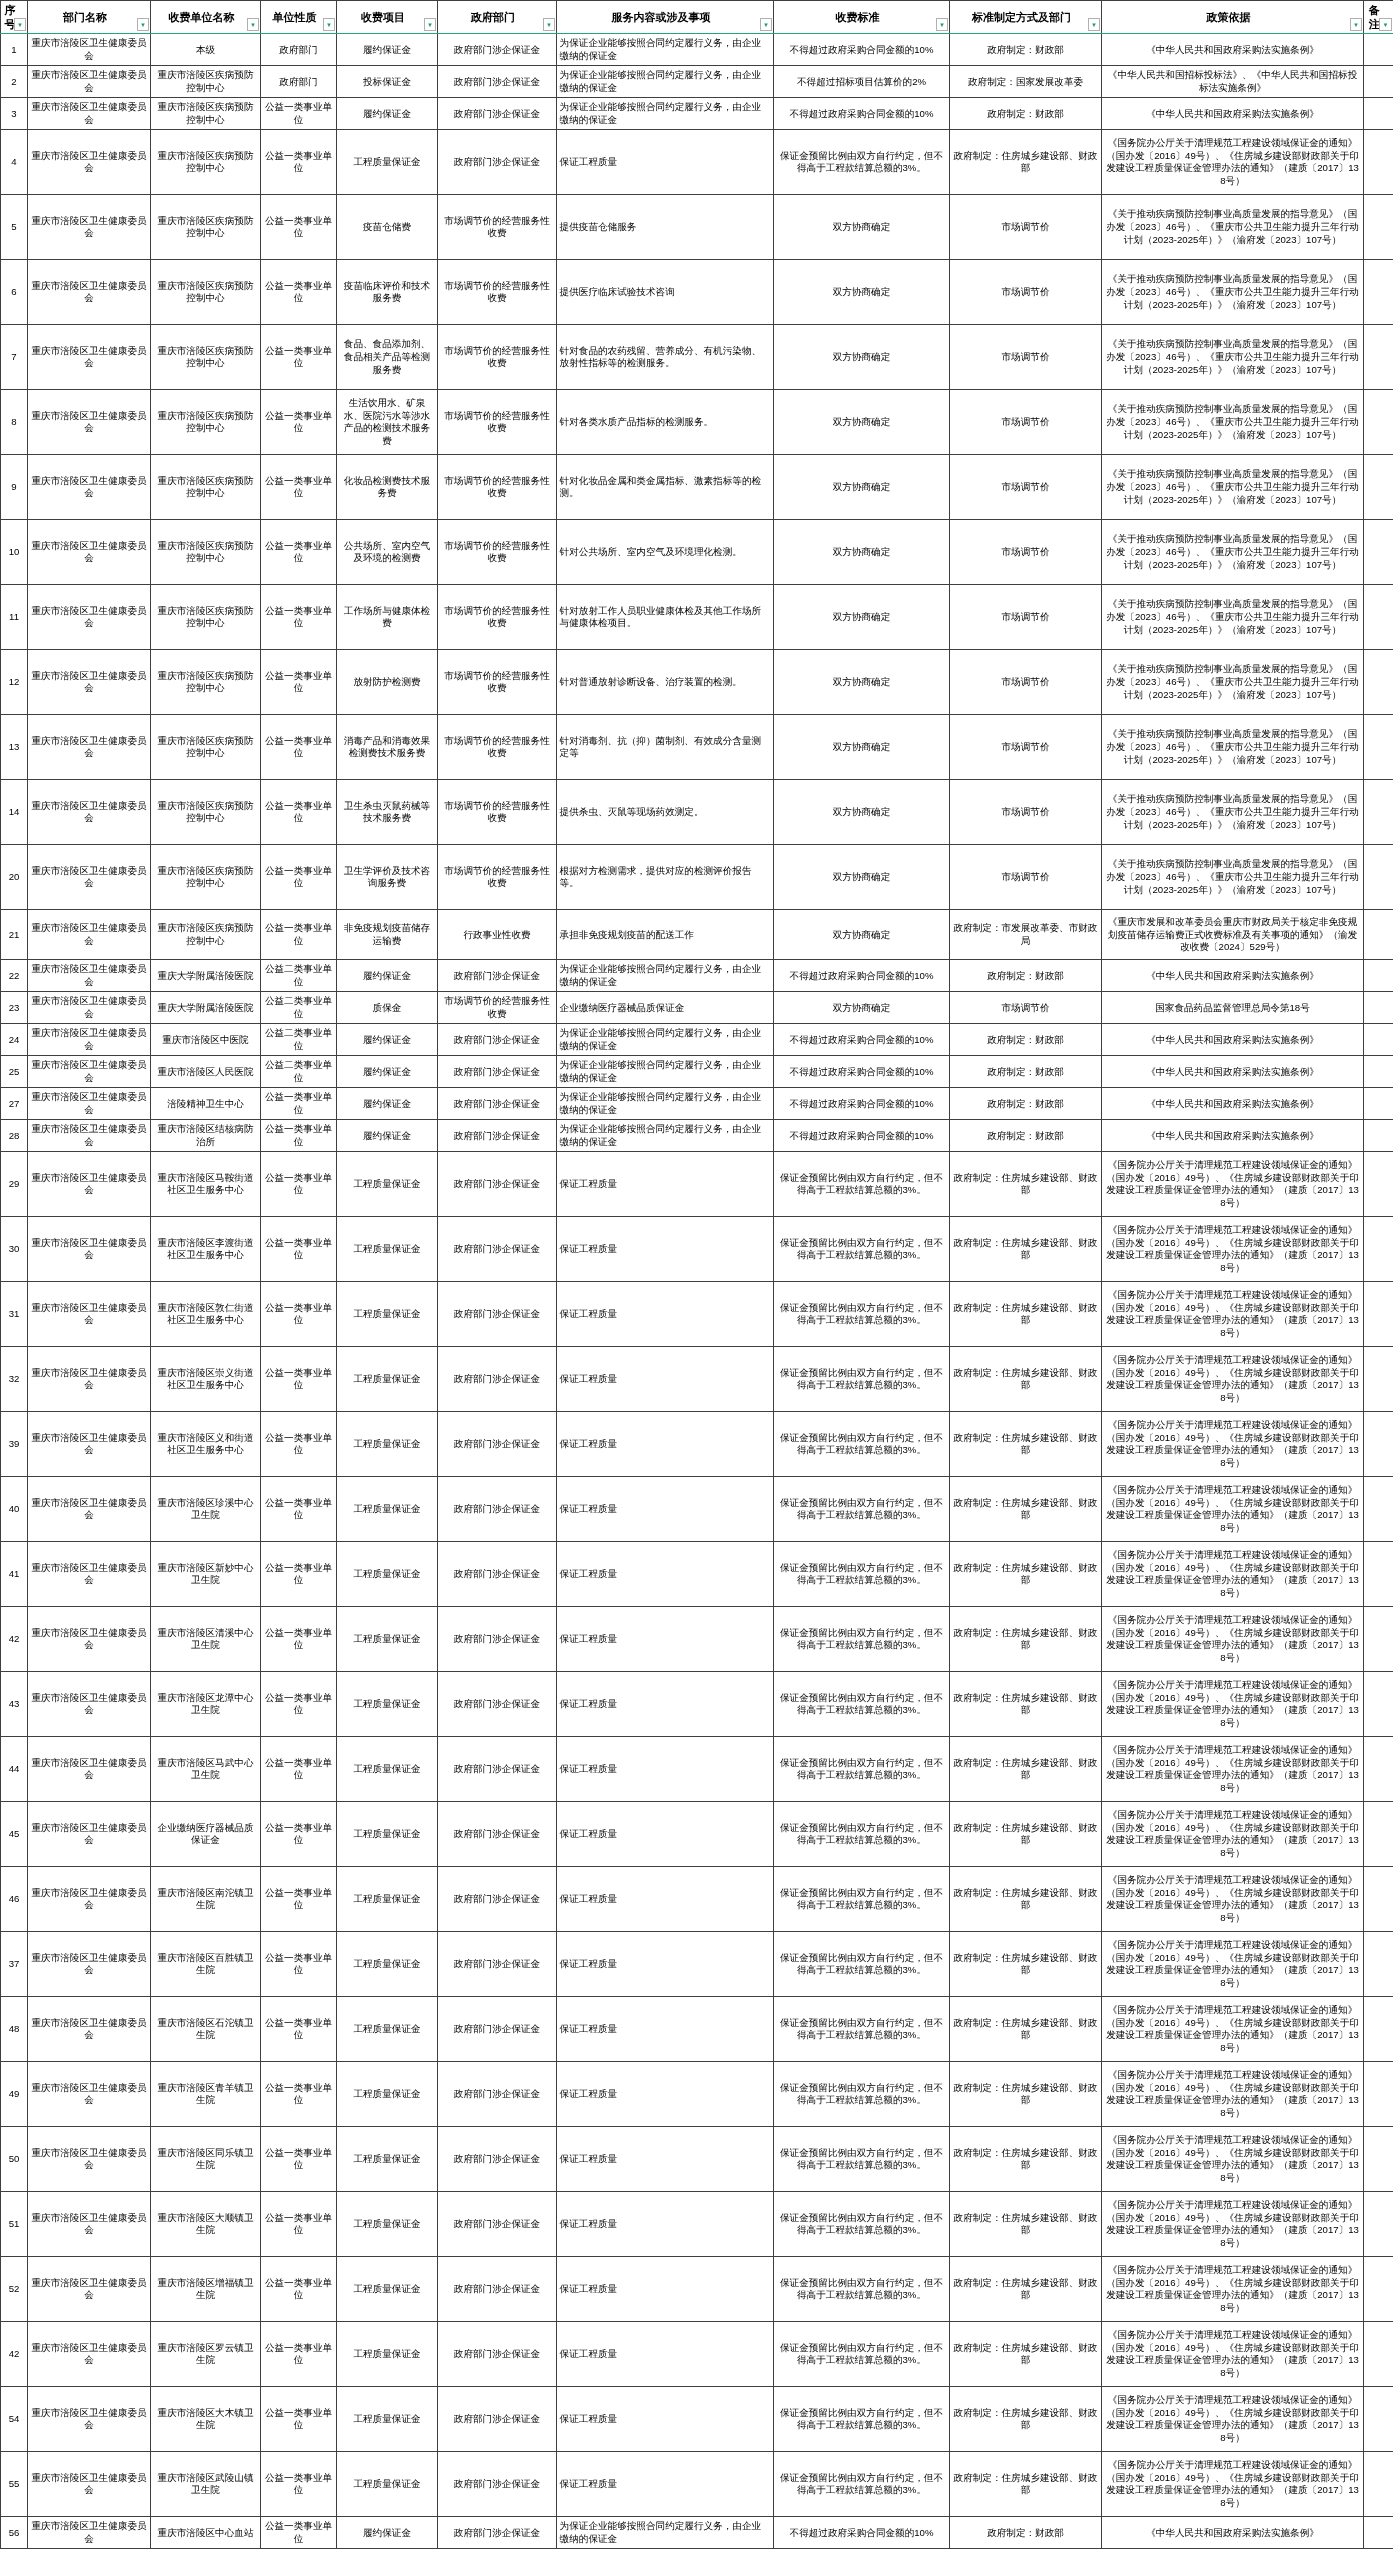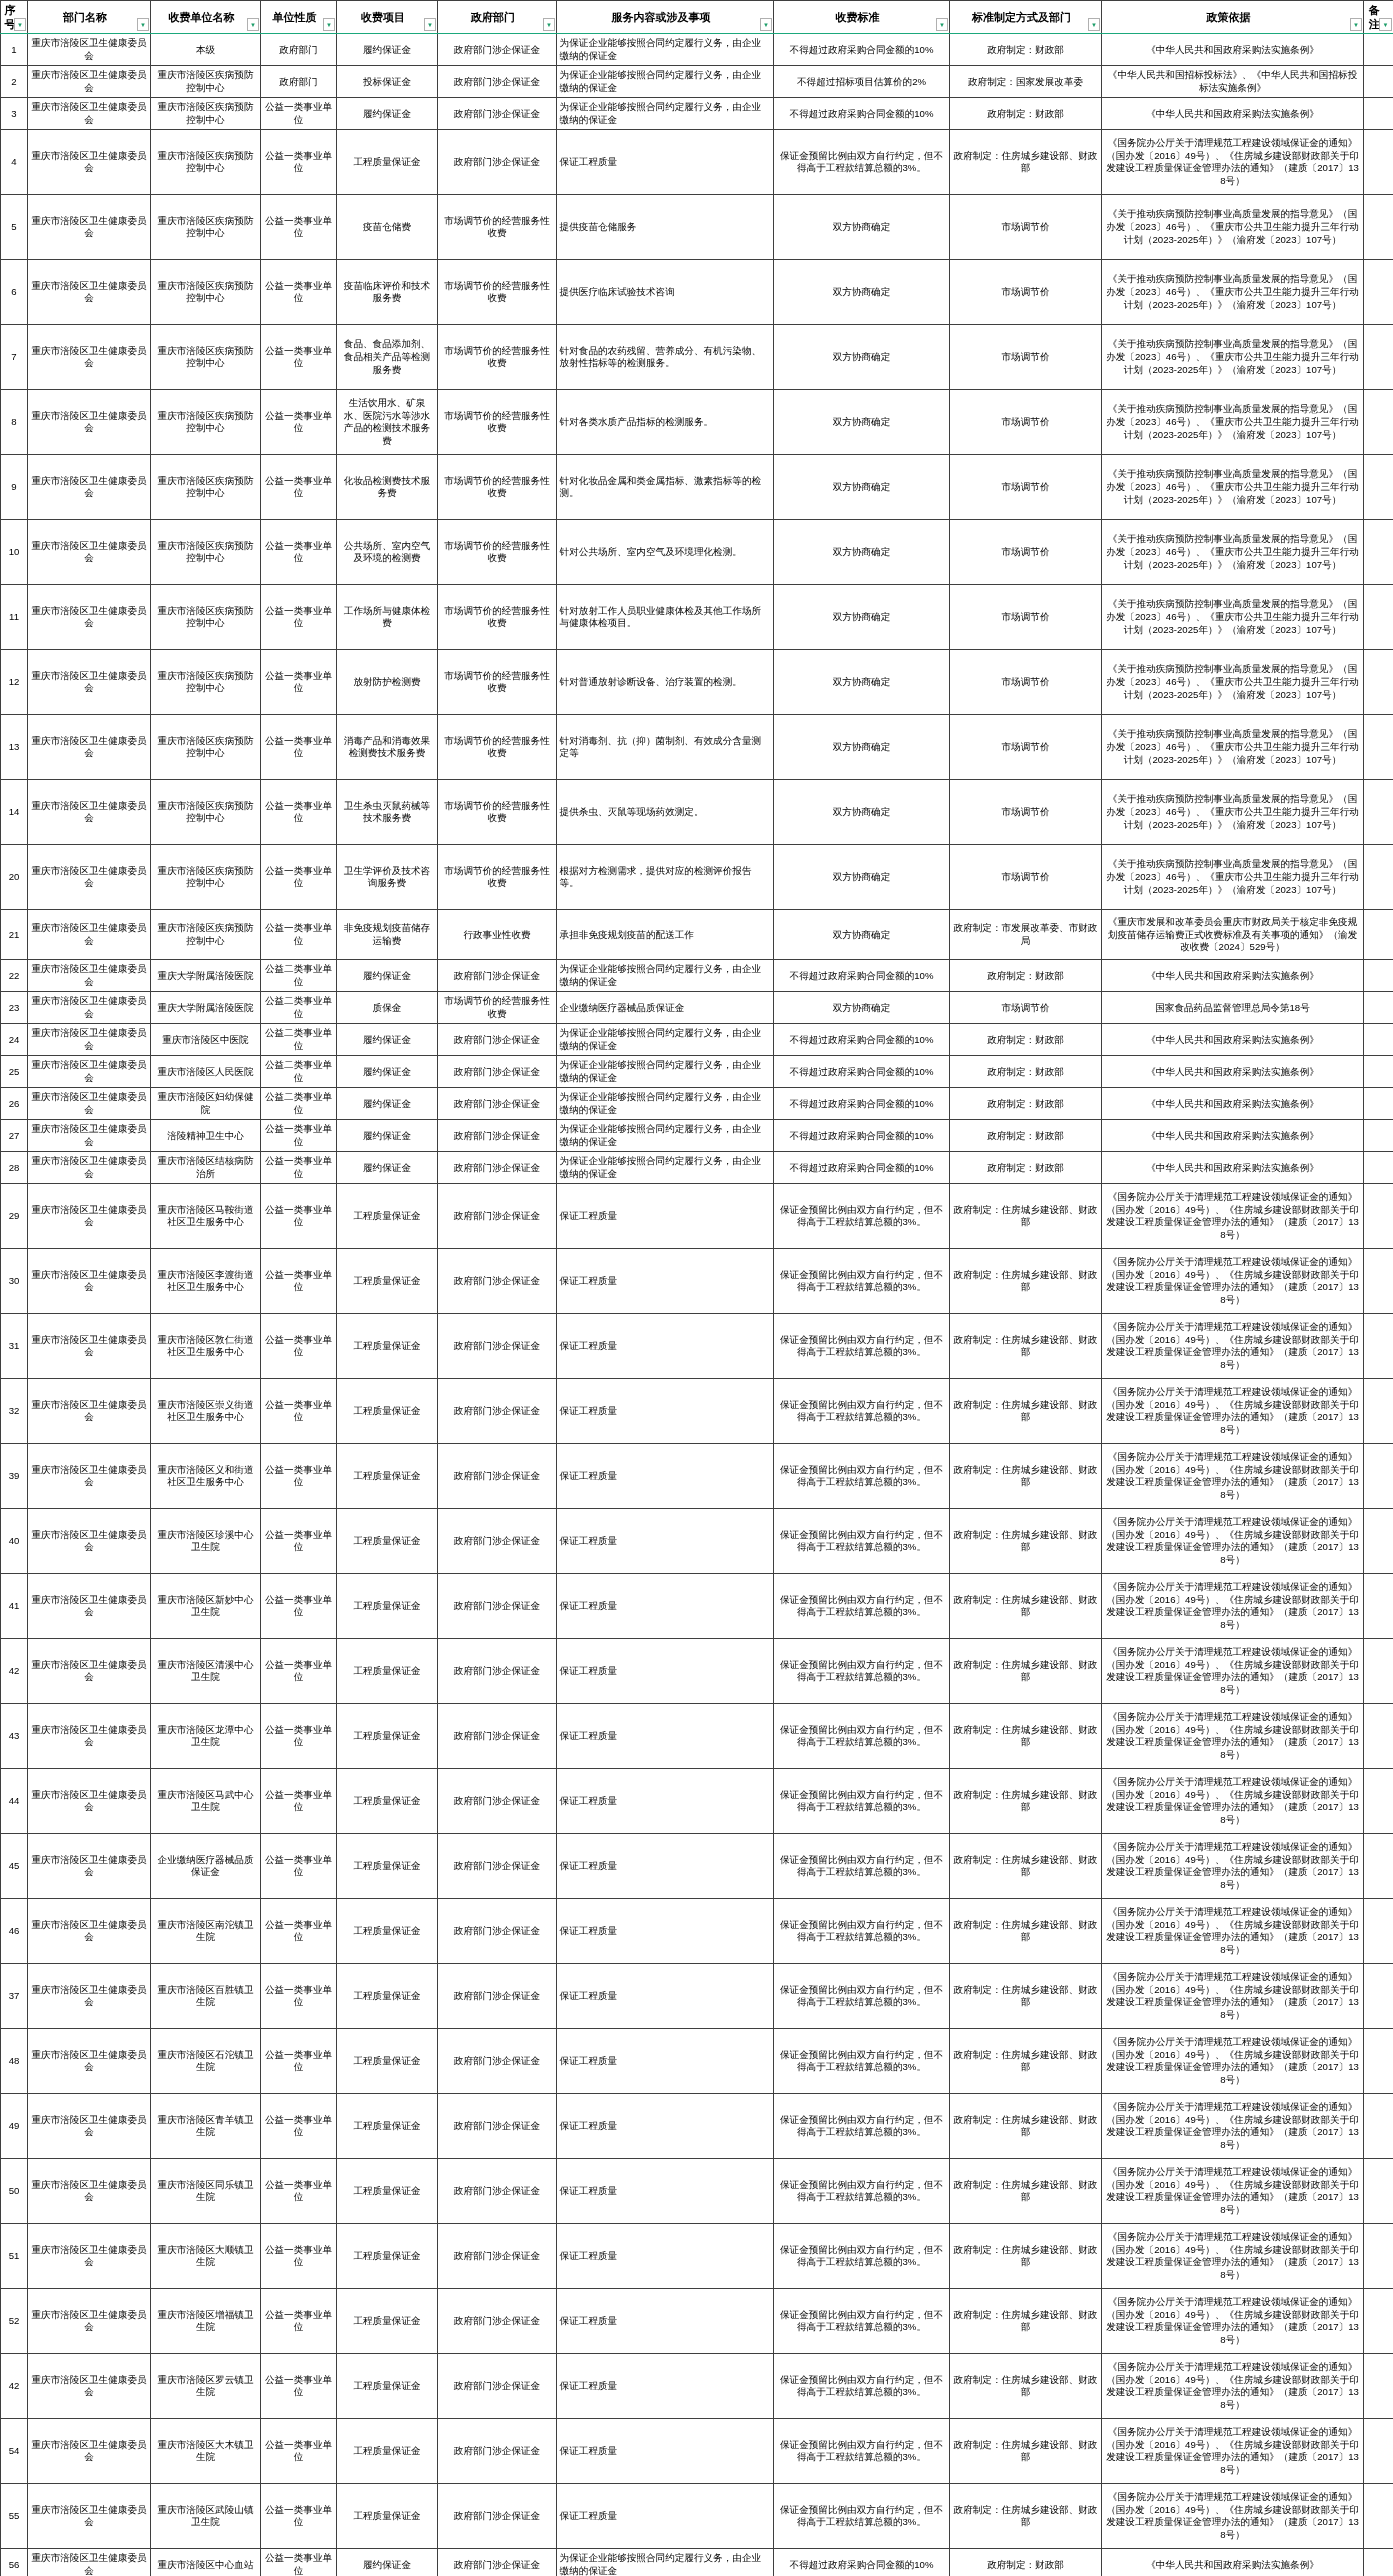--- a/index.html
+++ b/index.html
@@ -356,33 +356,20 @@
         <td>公益二类事业单位</td>
         <td>履约保证金</td>
         <td>政府部门涉企保证金</td>
         <td class="c-service">为保证企业能够按照合同约定履行义务，由企业缴纳的保证金</td>
         <td>不得超过政府采购合同金额的10%</td>
         <td>政府制定：财政部</td>
         <td>《中华人民共和国政府采购法实施条例》</td>
         <td></td>
       </tr>
       <tr style="height: 32px;">
-        <td>26</td>
-        <td>重庆市涪陵区卫生健康委员会</td>
-        <td>重庆市涪陵区妇幼保健院</td>
-        <td>公益二类事业单位</td>
-        <td>履约保证金</td>
-        <td>政府部门涉企保证金</td>
-        <td class="c-service">为保证企业能够按照合同约定履行义务，由企业缴纳的保证金</td>
-        <td>不得超过政府采购合同金额的10%</td>
-        <td>政府制定：财政部</td>
-        <td>《中华人民共和国政府采购法实施条例》</td>
-        <td></td>
-      </tr>
-      <tr style="height: 32px;">
         <td>27</td>
         <td>重庆市涪陵区卫生健康委员会</td>
         <td>涪陵精神卫生中心</td>
         <td>公益一类事业单位</td>
         <td>履约保证金</td>
         <td>政府部门涉企保证金</td>
         <td class="c-service">为保证企业能够按照合同约定履行义务，由企业缴纳的保证金</td>
         <td>不得超过政府采购合同金额的10%</td>
         <td>政府制定：财政部</td>
         <td>《中华人民共和国政府采购法实施条例》</td>

